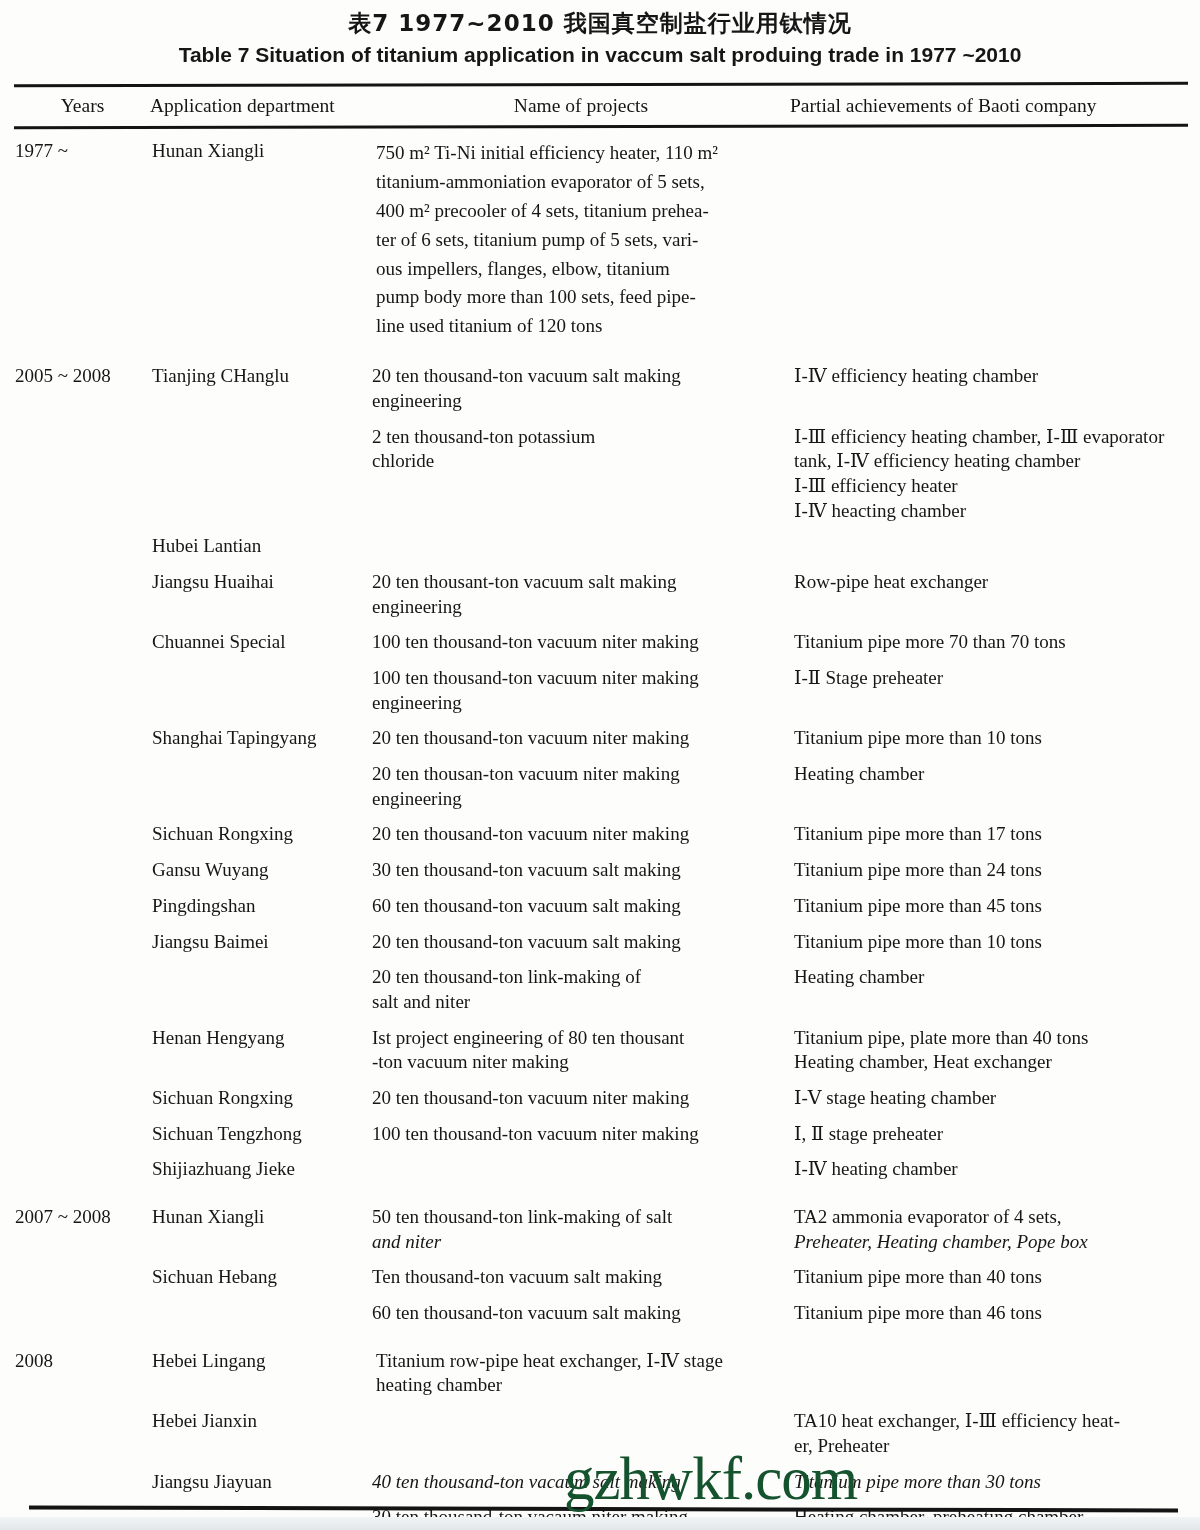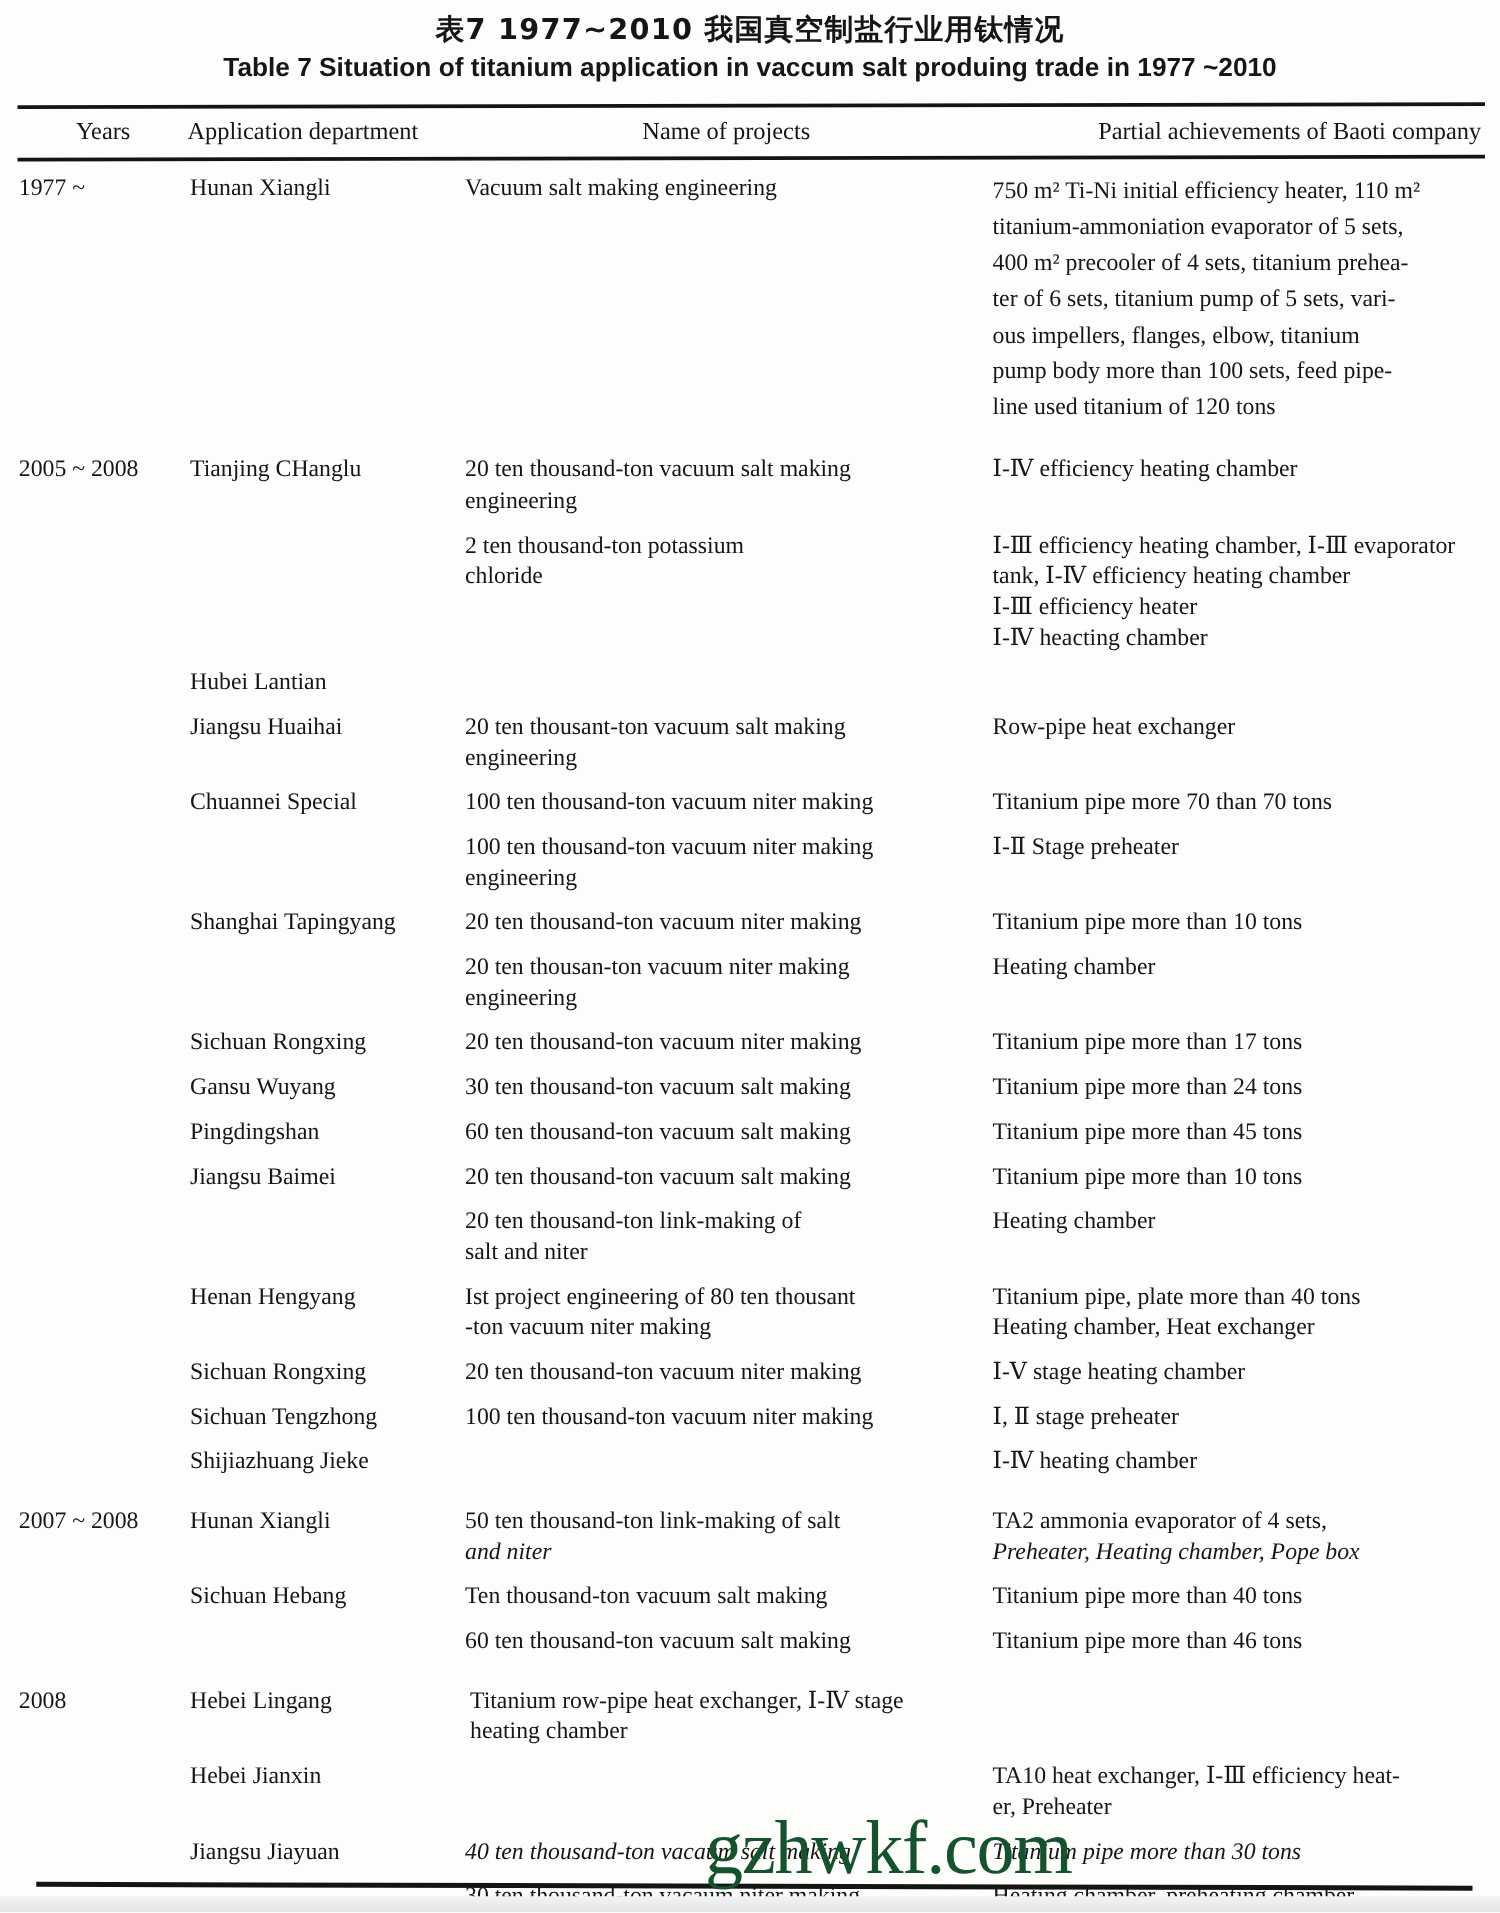--- a/index.html
+++ b/index.html
@@ -34,21 +34,21 @@
   }
   .rule.top{margin-top:16px;}
   .thead{
     display:grid;
     grid-template-columns:135px 222px 418px 1fr;
     padding:9px 15px 8px 15px;
     font-size:19.5px;
   }
   .thead .h-years{text-align:center;}
   .thead .h-proj{text-align:center;}
-  .thead .h-ach{text-align:right;}
+  .thead .h-ach{text-align:left;}
   .tbody{padding:6px 15px 0 15px;}
   .trow{
     display:grid;
     grid-template-columns:135px 222px 418px 1fr;
     padding:5px 0 6px 0;
   }
   .trow.gap{margin-top:12px;}
   .cell{line-height:1.3;}
   .cell.years{text-align:left;}
   .cell.dept{padding-left:2px;}
@@ -93,23 +93,20 @@
     <div class="h-ach">Partial achievements of Baoti company</div>
   </div>
 
   <div class="rule"></div>
 
   <div class="tbody">
 
       <div class="trow roomy">
         <div class="cell years">1977 ~</div>
         <div class="cell dept">Hunan Xiangli</div>
-        <div class="cell proj">
-          <div class="part">Vacuum salt making engineering</div>
-        </div>
         <div class="cell ach">
           <div class="part">750 m² Ti-Ni initial efficiency heater, 110 m²
 titanium-ammoniation evaporator of 5 sets,
 400 m² precooler of 4 sets, titanium prehea-
 ter of 6 sets, titanium pump of 5 sets, vari-
 ous impellers, flanges, elbow, titanium
 pump body more than 100 sets, feed pipe-
 line used titanium of 120 tons</div>
         </div>
       </div>

